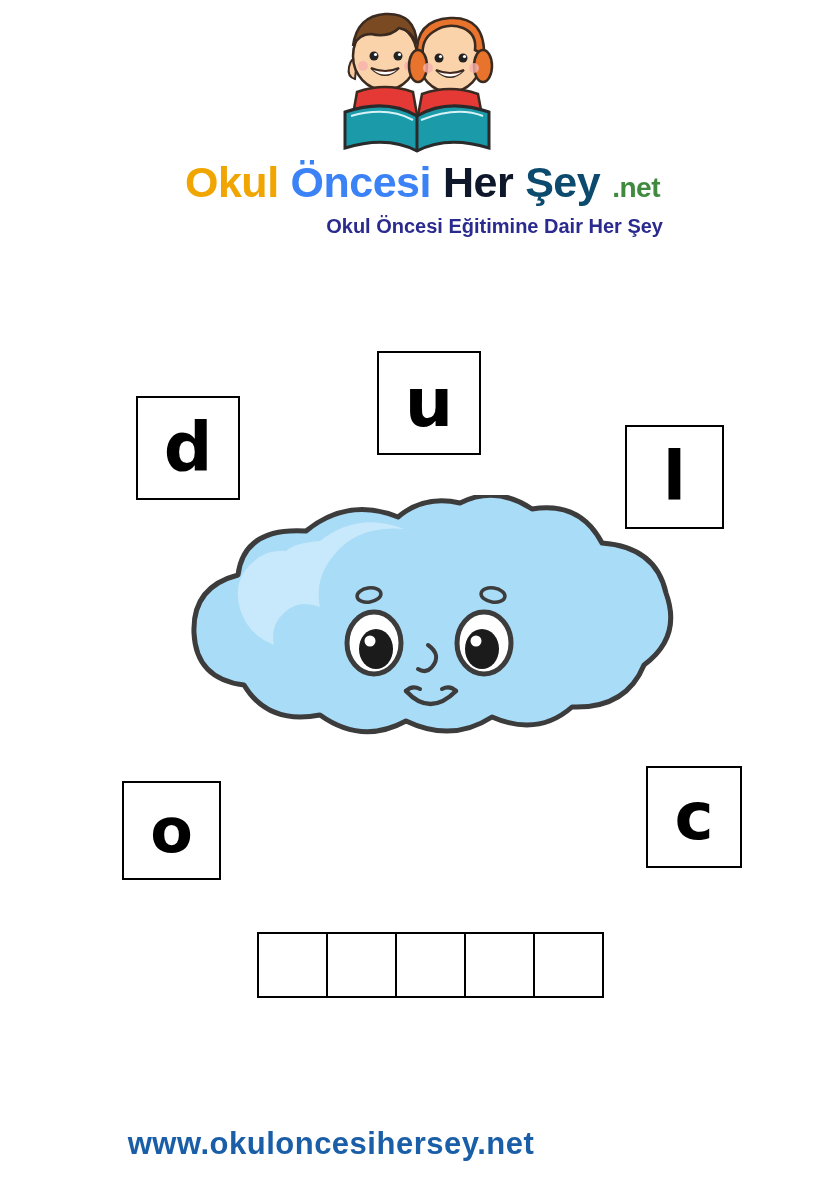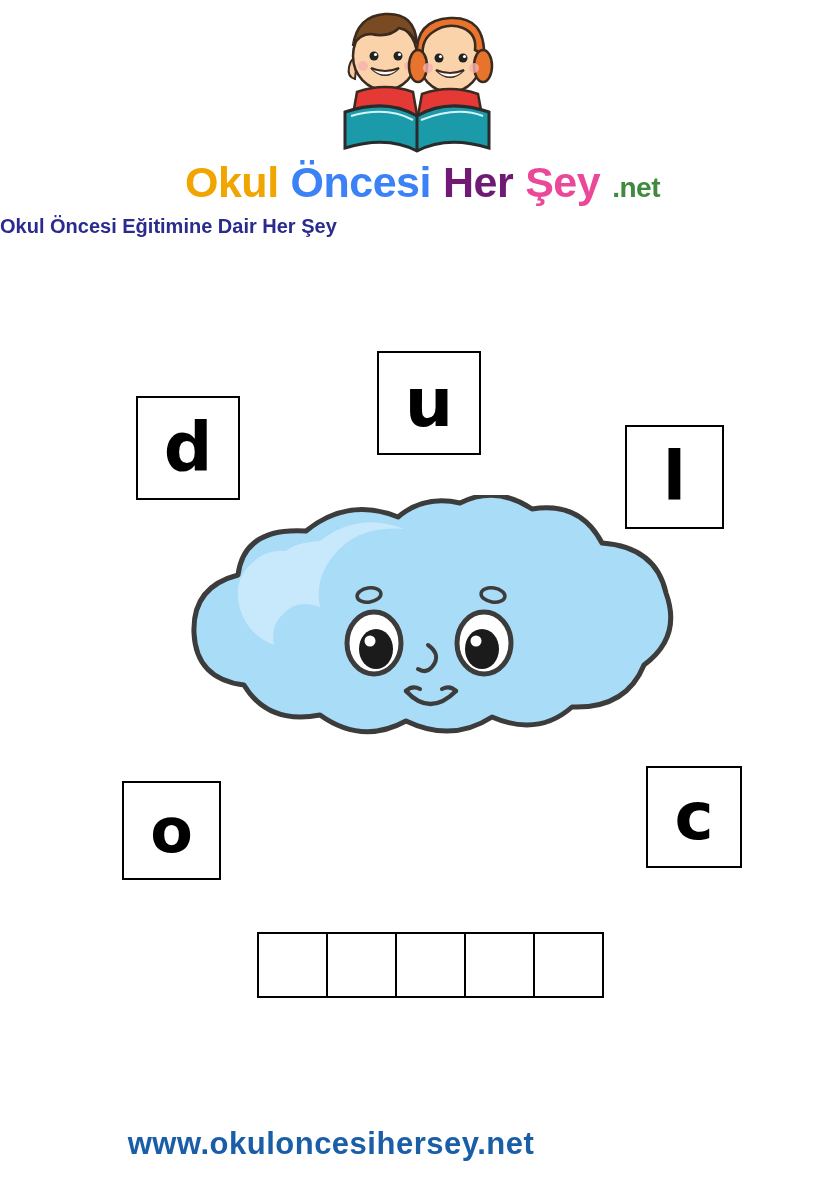--- a/index.html
+++ b/index.html
@@ -38,29 +38,29 @@
     width: 833px;
     text-align: center;
     font-size: 43px;
     font-weight: bold;
     letter-spacing: -0.5px;
     white-space: nowrap;
   }
   .logo-text span { display: inline; margin-left: 12px; }
   .t-okul   { color: #f0a500; }
   .t-oncesi { color: #3b82f6; }
-  .t-her    { color: #701a75; }
-  .t-sey    { color: #ec4899; }
+  .t-her    { color: #0f172a; }
+  .t-sey    { color: #0c4a6e; }
   .t-net    { color: #3f8a3f; font-size: 28px; }
   .tagline {
     position: absolute;
     top: 215px;
     left: 0;
     width: 663px;
-    text-align: left;
+    text-align: right;
     font-size: 20px;
     font-weight: bold;
     color: #2a2a8f;
   }
 
   
   .worksheet {
     position: absolute;
     top: 300px;
     left: 0;

